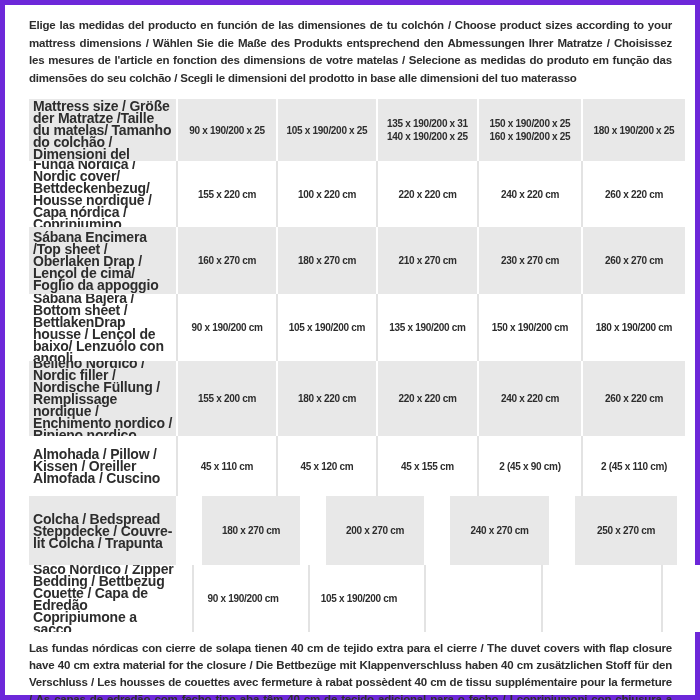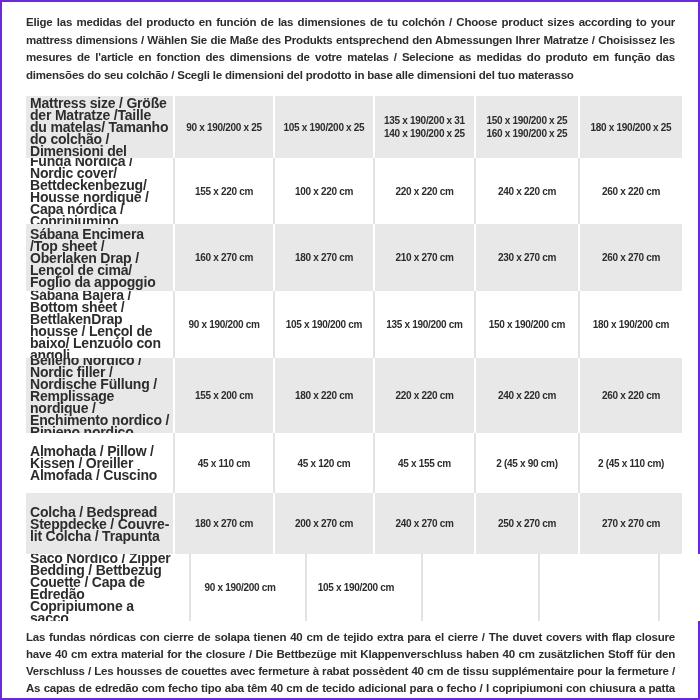--- a/index.html
+++ b/index.html
@@ -14,21 +14,21 @@
     width:700px;height:700px;overflow:hidden;
     background:var(--page-bg);
     font-family:"Liberation Sans","DejaVu Sans",sans-serif;
     color:var(--text);
     -webkit-font-smoothing:antialiased;
   }
   .page{
     box-sizing:border-box;
     width:700px;height:700px;
     padding:12px 23px 10px 24px;
-    border:2px solid #6d28d9;
+    border:5px solid #6d28d9;
   }
   .intro, .footnote{
     font-size:11.5px;
     font-weight:bold;
     letter-spacing:-0.2px;
     line-height:17.5px;
     text-align:justify;
     color:var(--text);
   }
   .footnote{line-height:17px;margin-top:8px;}
@@ -39,21 +39,21 @@
   .trow{
     display:grid;
     grid-template-columns:147px 100px 100px 101px 104px 104px;
   }
   .trow:nth-child(1){height:62px;}
   .trow:nth-child(2){height:66px;}
   .trow:nth-child(3){height:67px;}
   .trow:nth-child(4){height:67px;}
   .trow:nth-child(5){height:75px;}
   .trow:nth-child(6){height:60px;}
-  .trow:nth-child(7){height:61px;}
+  .trow:nth-child(7){height:69px;gap:24px;}
   .trow:nth-child(8){height:67px;gap:16px;}
   .cell{
     box-sizing:border-box;
     display:flex;
     align-items:center;
     overflow:hidden;
     font-weight:bold;
   }
   .cell.val{
     justify-content:center;

